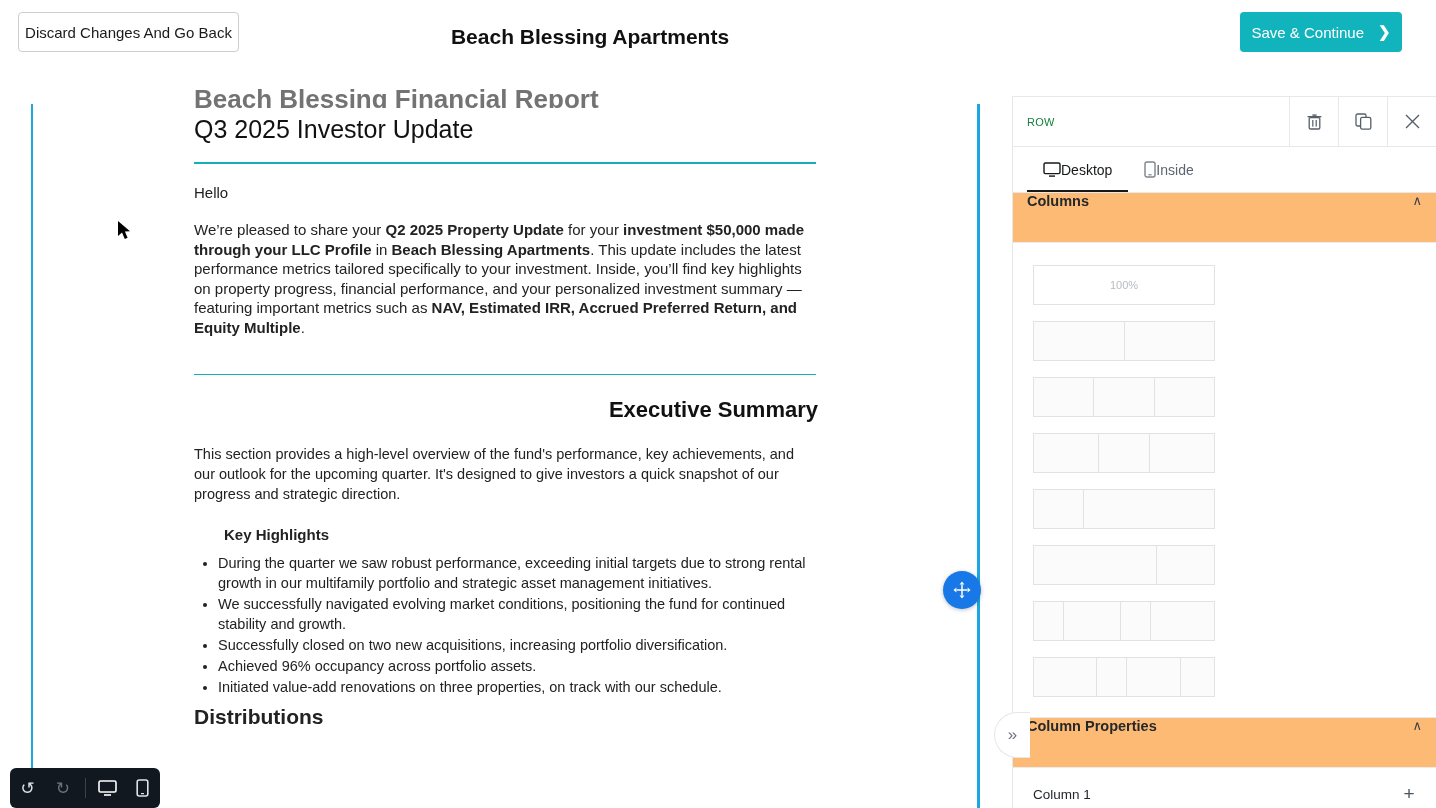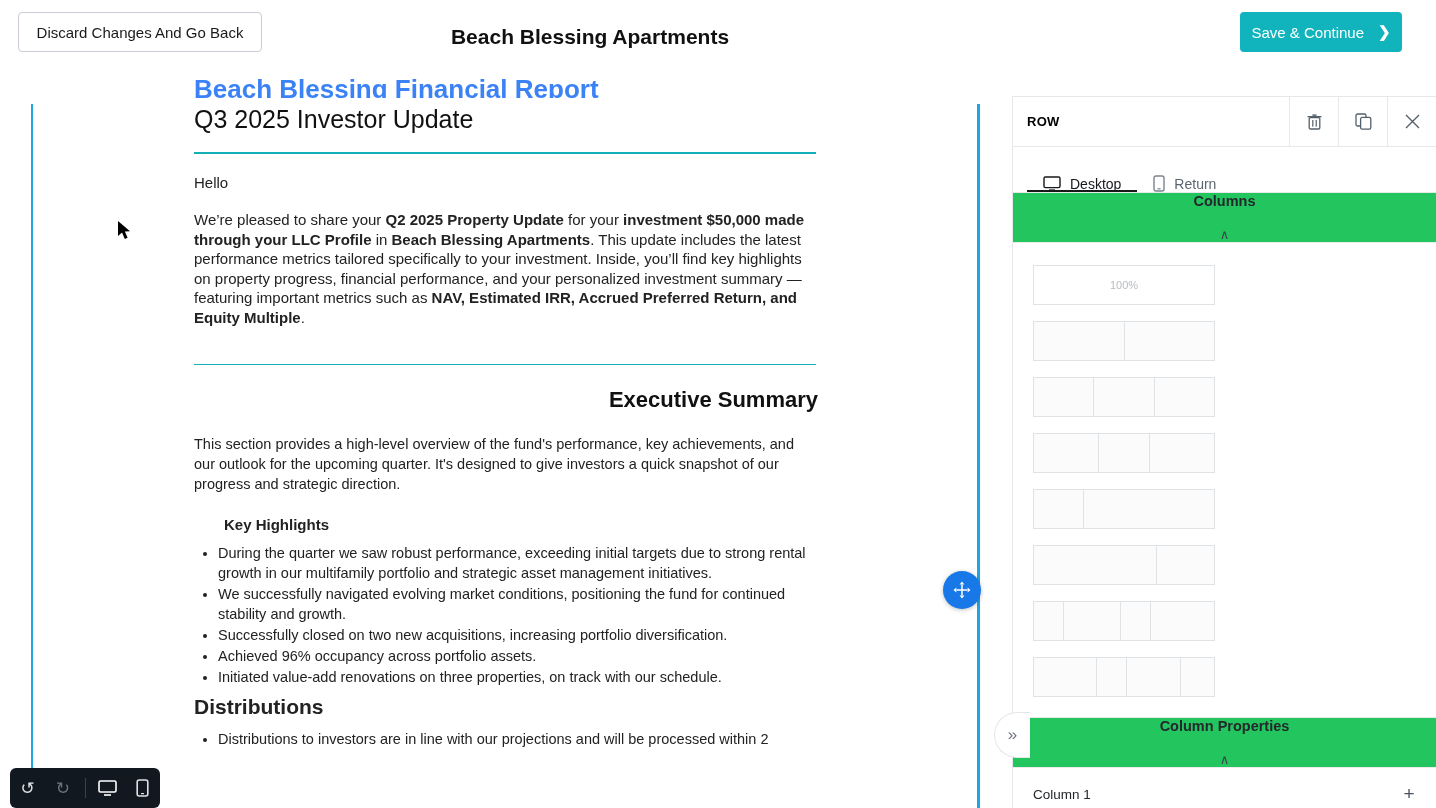--- a/index.html
+++ b/index.html
@@ -18,21 +18,21 @@
   .topbar {
     position: absolute;
     left: 0; top: 0;
     width: 1436px; height: 64px;
     background: #ffffff;
     z-index: 40;
   }
   .btn-discard {
     position: absolute;
     left: 18px; top: 12px;
-    width: 244px; height: 40px;
+    width: 221px; height: 40px;
     border: 1px solid #c9ced4;
     border-radius: 4px;
     background: #fff;
     font-size: 15px;
     color: #1a1a1a;
     cursor: pointer;
     font-family: "Liberation Sans", sans-serif;
   }
   .doc-title {
     position: absolute;
@@ -101,23 +101,23 @@
   .cursor svg { display: block; }
 
   .email {
     position: absolute;
     left: 194px; top: 0px;
     width: 624px;
   }
   .rep-title {
     font-size: 26px;
     font-weight: bold;
-    color: #3b82f6;
+    color: #737373;
     line-height: 1.05;
-    margin-top: 12px;
+    margin-top: 22px;
     overflow: hidden;
     height: 22px;
   }
   .rep-sub {
     font-size: 25px;
     font-weight: normal;
     color: #111111;
     margin-top: 6px;
     line-height: 1.2;
   }
@@ -250,61 +250,59 @@
   }
   .panel-head {
     height: 50px;
     display: flex;
     align-items: center;
     border-bottom: 1px solid #e6e8ea;
   }
   .panel-title {
     flex: 1;
     padding-left: 14px;
-    font-size: 13px;
-    font-weight: bold;
+    font-size: 11px;
+    font-weight: normal;
     letter-spacing: .3px;
-    color: #000000;
+    color: #15803d;
   }
   .ph-btn {
     width: 49px; height: 49px;
     display: flex; align-items: center; justify-content: center;
     border-left: 1px solid #e6e8ea;
     color: #555f69;
     font-size: 16px;
     cursor: pointer;
   }
   .tabs {
     height: 46px;
     display: flex;
     align-items: stretch;
     border-bottom: 1px solid #e6e8ea;
     padding-left: 14px;
   }
   .tab {
     display: flex;
-    align-items: flex-end;
-    gap: 9px;
+    align-items: center;
     padding: 0 16px;
     font-size: 14px;
     color: #5b656f;
     cursor: pointer;
   }
   .tab.active {
     color: #16181a;
     box-shadow: inset 0 -2px 0 0 #16181a;
   }
   .section-head {
     height: 50px;
-    background: #22c55e;
-    display: flex;
-    align-items: center;
+    background: #fdba74;
+    display: flex;
+    align-items: flex-start;
     padding: 0 14px;
     border-bottom: 1px solid #ececee;
-    flex-direction: column;
   }
   .section-head .st {
     flex: 1;
     font-size: 14.5px;
     font-weight: bold;
     color: #24282c;
   }
   .section-head .caret { color: #3b4349; font-size: 13px; }
 
   
@@ -395,23 +393,20 @@
     <div class="h-key">Key Highlights</div>
     <ul class="bullets">
       <li>During the quarter we saw robust performance, exceeding initial targets due to strong rental growth in our multifamily portfolio and strategic asset management initiatives.</li>
       <li>We successfully navigated evolving market conditions, positioning the fund for continued stability and growth.</li>
       <li>Successfully closed on two new acquisitions, increasing portfolio diversification.</li>
       <li>Achieved 96% occupancy across portfolio assets.</li>
       <li>Initiated value-add renovations on three properties, on track with our schedule.</li>
     </ul>
 
     <div class="h-dist">Distributions</div>
-    <ul class="bullets2">
-      <li>Distributions to investors are in line with our projections and will be processed within 2</li>
-    </ul>
   </div>
 
   <div class="cursor">
     <svg width="14" height="19" viewBox="0 0 14 19">
       <path d="M0 0 L0 15 L4 11.5 L6.8 18 L9.6 16.8 L6.9 10.6 L12 10.2 Z" fill="#000"></path>
     </svg>
   </div>
 </div>
 
 <div class="float-tools">
@@ -483,21 +478,21 @@
         <rect x="1" y="1" width="16" height="10.6" rx="1.4" fill="none" stroke="#16181a" stroke-width="1.4"></rect>
         <rect x="6" y="13.4" width="6" height="1.4" fill="#16181a"></rect>
       </svg>
       <span>Desktop</span>
     </div>
     <div class="tab">
       <svg width="12" height="17" viewBox="0 0 12 17">
         <rect x="1" y="1" width="10" height="15" rx="2" fill="none" stroke="#7b848d" stroke-width="1.4"></rect>
         <rect x="4.4" y="13.2" width="3.2" height="1.2" fill="#7b848d"></rect>
       </svg>
-      <span>Return</span>
+      <span>Inside</span>
     </div>
   </div>
 
   <div class="section-head">
     <div class="st">Columns</div>
     <div class="caret">∧</div>
   </div>
 
   <div class="cols-area">
     <div class="layout-opt single">

